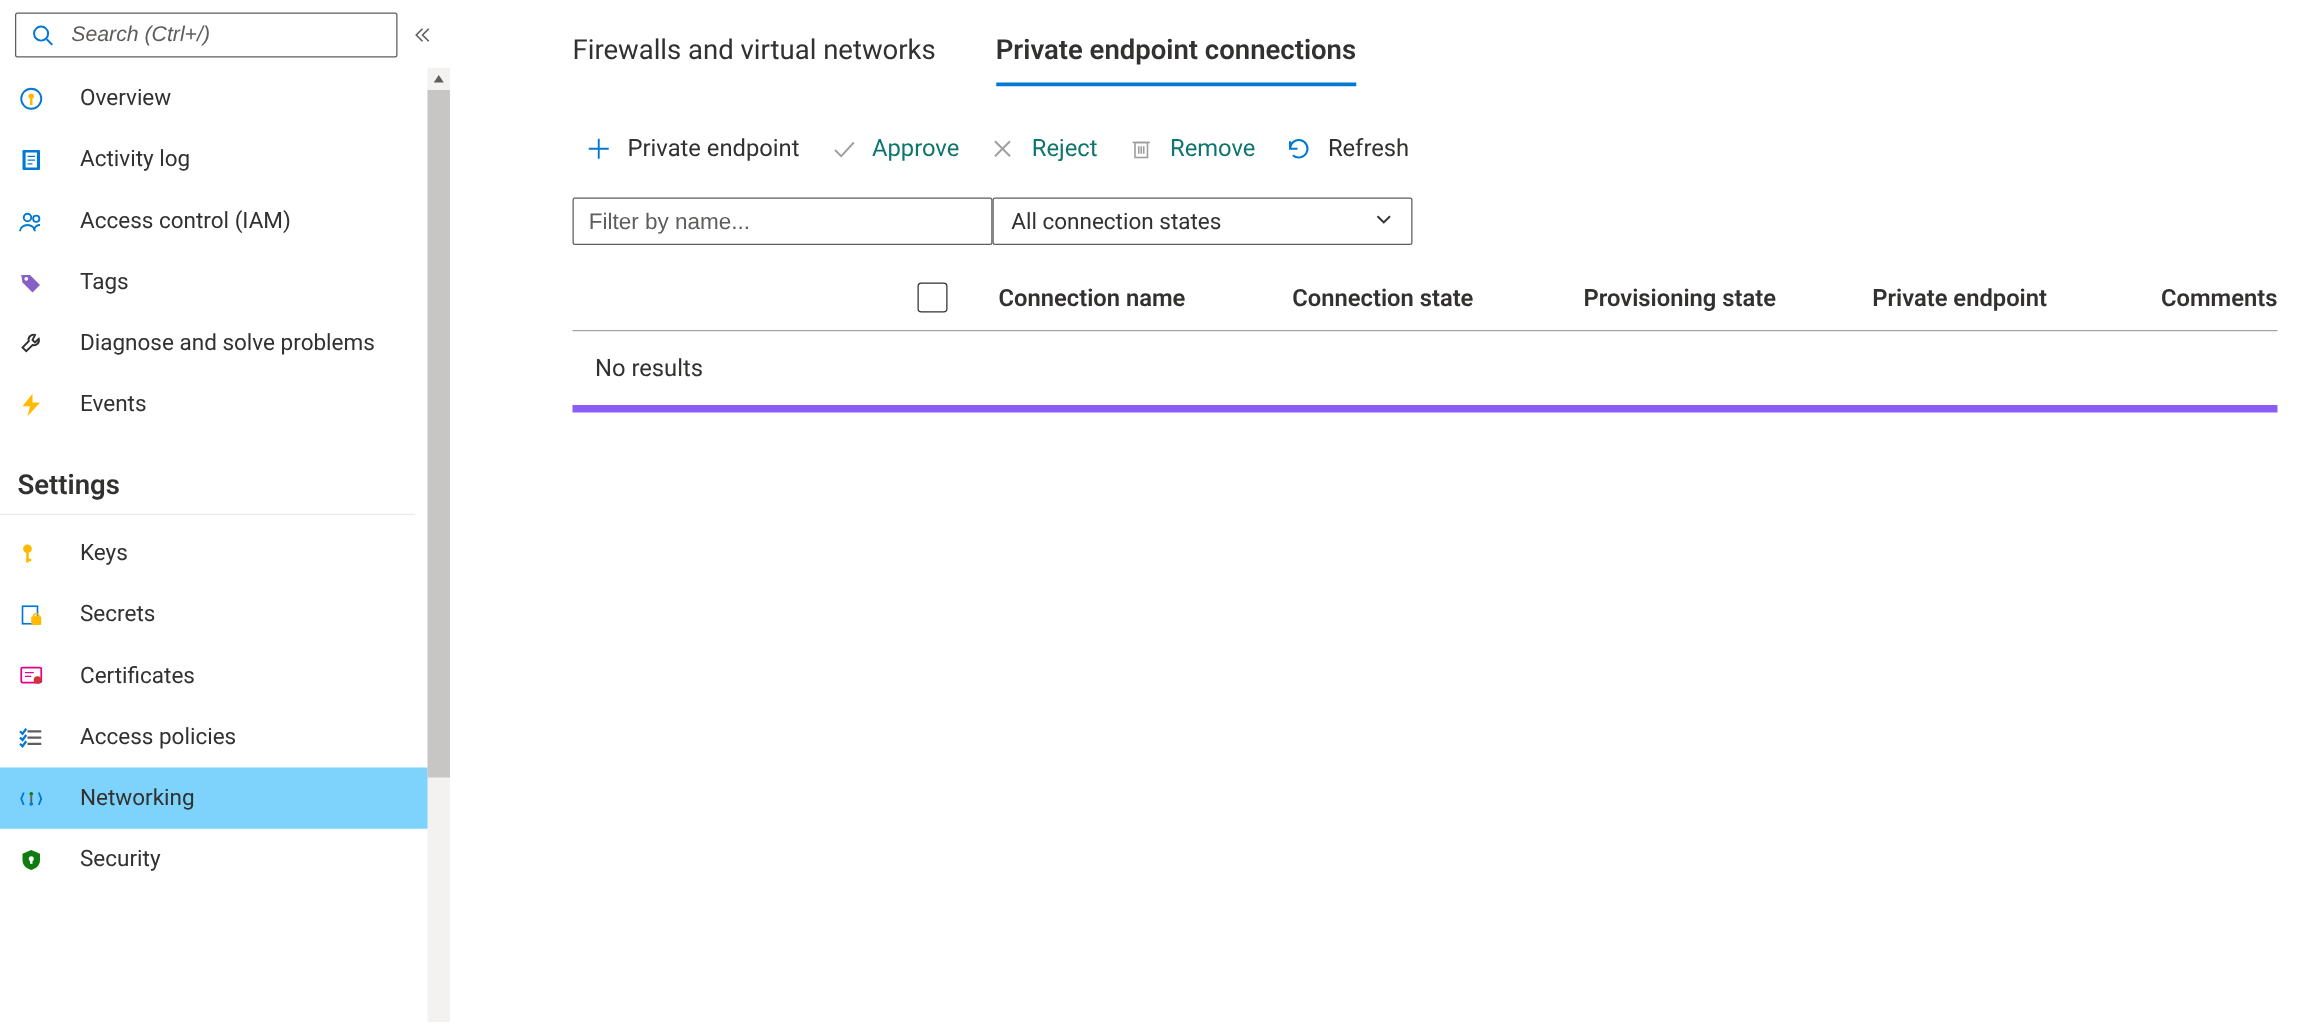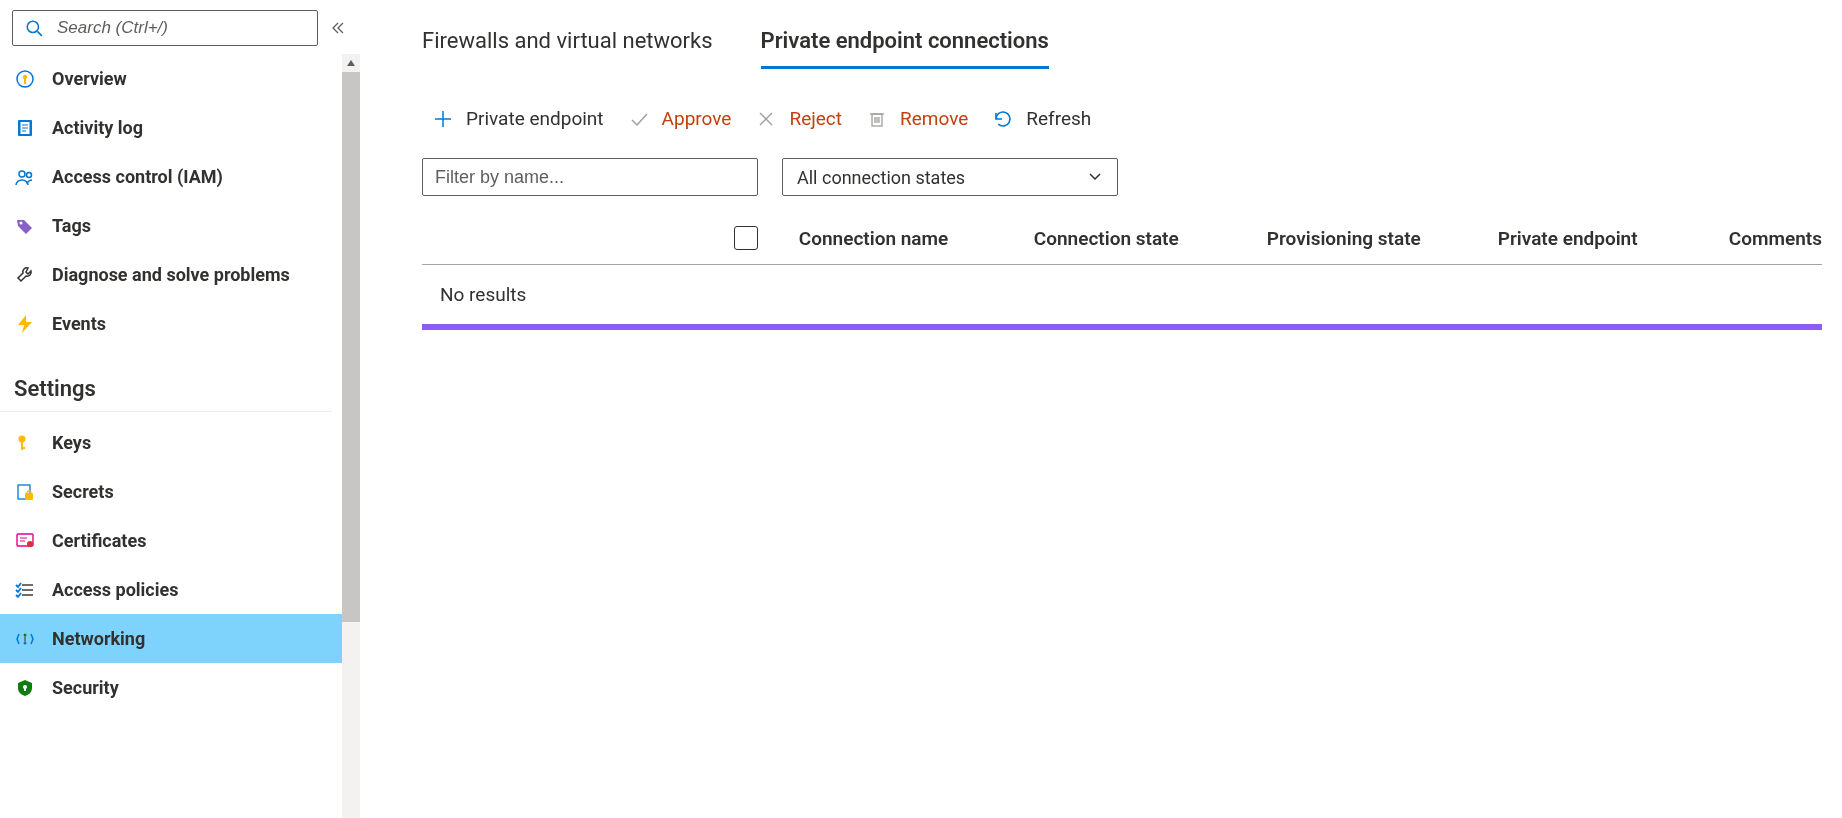--- a/index.html
+++ b/index.html
@@ -63,25 +63,24 @@
     flex: 1;
     overflow-y: auto;
     position: relative;
   }
   .sidebar-scroll-inner { padding-bottom: 30px; }
   .nav-item {
     display: flex;
     align-items: center;
     height: 49px;
     padding: 0 12px 0 14px;
-    gap: 16px;
+    gap: 28px;
     font-size: 18px;
     color: #323130;
     cursor: pointer;
-    font-weight: bold;
   }
   .nav-item.selected { background: #7dd3fc; }
   .nav-icon {
     width: 22px; height: 22px;
     display: flex; align-items: center; justify-content: center;
     flex-shrink: 0;
   }
   .nav-section-header {
     font-size: 22px;
     font-weight: 600;
@@ -109,21 +108,21 @@
     color: #605e5c;
   }
   .scroll-thumb {
     top: 18px;
     height: 550px;
     background: #c8c6c4;
   }
   
   .main {
     flex: 1;
-    padding: 22px 20px 0 62px;
+    padding: 22px 20px 0 98px;
     position: relative;
   }
   .tabs {
     display: flex;
     gap: 48px;
     border-bottom: none;
     margin-bottom: 28px;
   }
   .tab {
     font-size: 22px;
@@ -150,30 +149,29 @@
   }
   .tool-btn {
     display: flex;
     align-items: center;
     gap: 12px;
     font-size: 19px;
     cursor: pointer;
     color: #323130;
   }
   .tool-btn.disabled {
-    color: #c2410c;
+    color: #0f766e;
     cursor: default;
   }
   .tool-btn .tool-icon {
     width: 22px; height: 22px;
     display: flex; align-items: center; justify-content: center;
   }
   .filters-row {
     display: flex;
-    gap: 24px;
     margin-bottom: 22px;
     padding-left: 0;
     align-items: flex-end;
   }
   .filter-input {
     border: 1px solid #605e5c;
     border-radius: 2px;
     height: 38px;
     padding: 0 12px;
     font-size: 18px;

